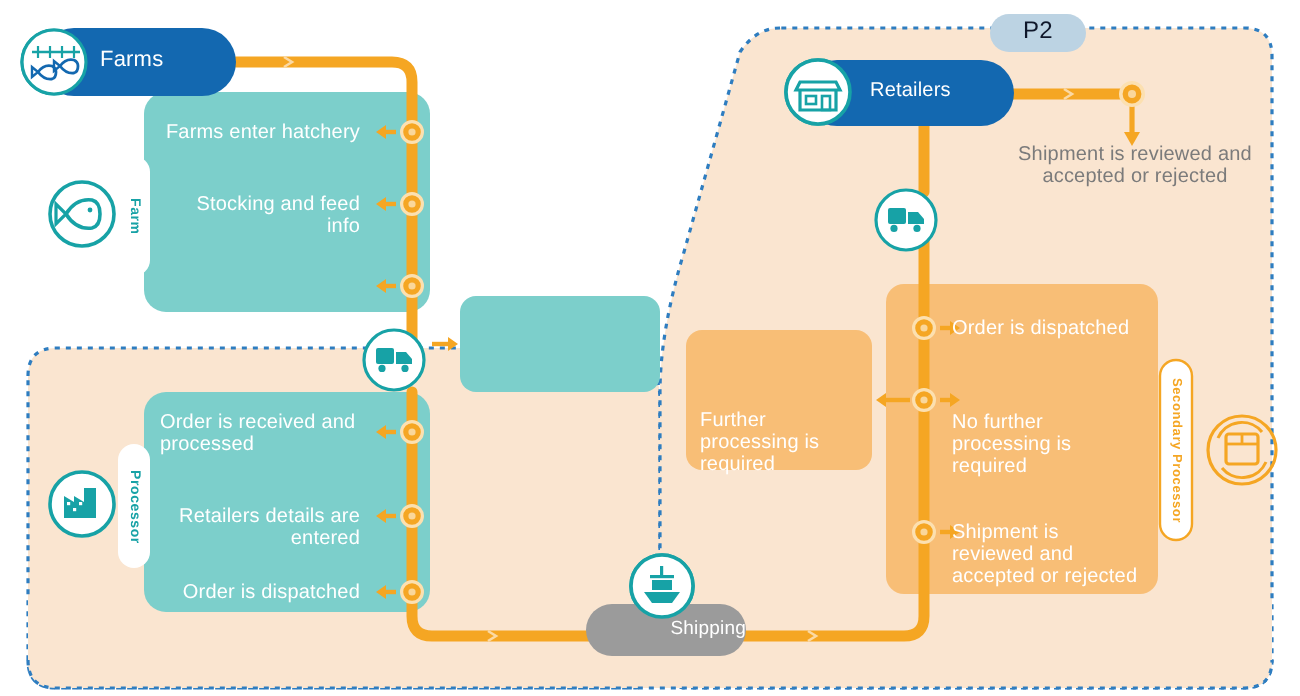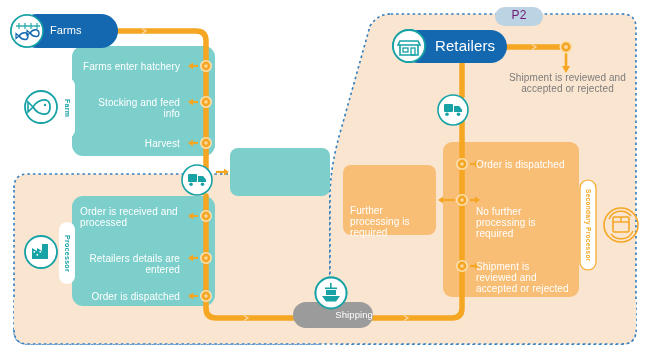--- a/index.html
+++ b/index.html
@@ -232,32 +232,31 @@
 
       <rect x="495" y="7" width="48" height="19" rx="9.5" fill="#BCD3E3"></rect>
 
       <rect x="59" y="78" width="16" height="60" rx="8" fill="#ffffff"></rect>
       <rect x="59" y="222" width="16" height="62" rx="8" fill="#ffffff"></rect>
       <rect x="580" y="180" width="16" height="90" rx="8" fill="#ffffff" stroke="#F5A623" stroke-width="1.2"></rect>
     </g>
   </svg>
 
   <div class="lbl" style="left:50px;top:25px;width:60px;font-size:11px;">Farms</div>
-  <div class="lbl" style="left:435px;top:40px;width:66px;font-size:15px;">Retailers</div>
+  <div class="lbl" style="left:435px;top:40px;width:66px;font-size:10px;">Retailers</div>
   <div class="lbl" style="left:293px;top:309px;width:80px;text-align:right;font-size:9.5px;">Shipping</div>
 
-  <div class="lbl" style="left:495px;top:10px;width:48px;text-align:center;font-size:12px;color:#701a75;">P2</div>
+  <div class="lbl" style="left:495px;top:10px;width:48px;text-align:center;font-size:12px;color:#0f172a;">P2</div>
 
   <div class="vlabel" style="left:59px;top:78px;width:16px;height:60px;color:#17A2A6;">Farm</div>
   <div class="vlabel" style="left:59px;top:222px;width:16px;height:62px;color:#17A2A6;">Processor</div>
   <div class="vlabel" style="left:580px;top:180px;width:16px;height:90px;color:#F5A623;font-size:6.5px;">Secondary Processor</div>
 
   <div class="lbl" style="left:80px;top:61px;width:100px;text-align:right;">Farms enter hatchery</div>
   <div class="lbl" style="left:80px;top:97px;width:100px;text-align:right;">Stocking and feed info</div>
-  <div class="lbl" style="left:80px;top:138px;width:100px;text-align:right;">Harvest</div>
 
   <div class="lbl" style="left:80px;top:206px;width:100px;">Order is received and processed</div>
   <div class="lbl" style="left:80px;top:253px;width:100px;text-align:right;">Retailers details are entered</div>
   <div class="lbl" style="left:80px;top:291px;width:100px;text-align:right;">Order is dispatched</div>
 
 
   <div class="lbl" style="left:350px;top:205px;width:80px;">Further processing is required</div>
 
   <div class="lbl" style="left:476px;top:159px;width:100px;">Order is dispatched</div>
   <div class="lbl" style="left:476px;top:206px;width:90px;">No further processing is required</div>

